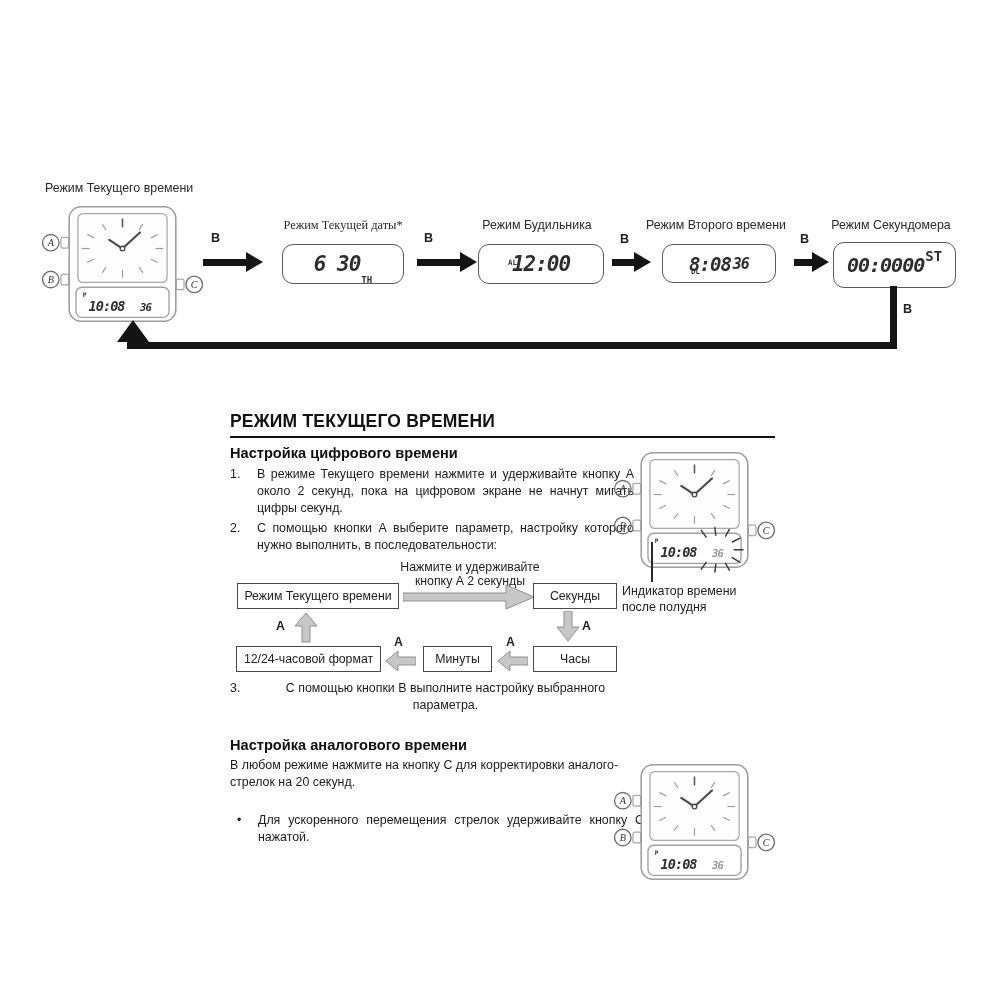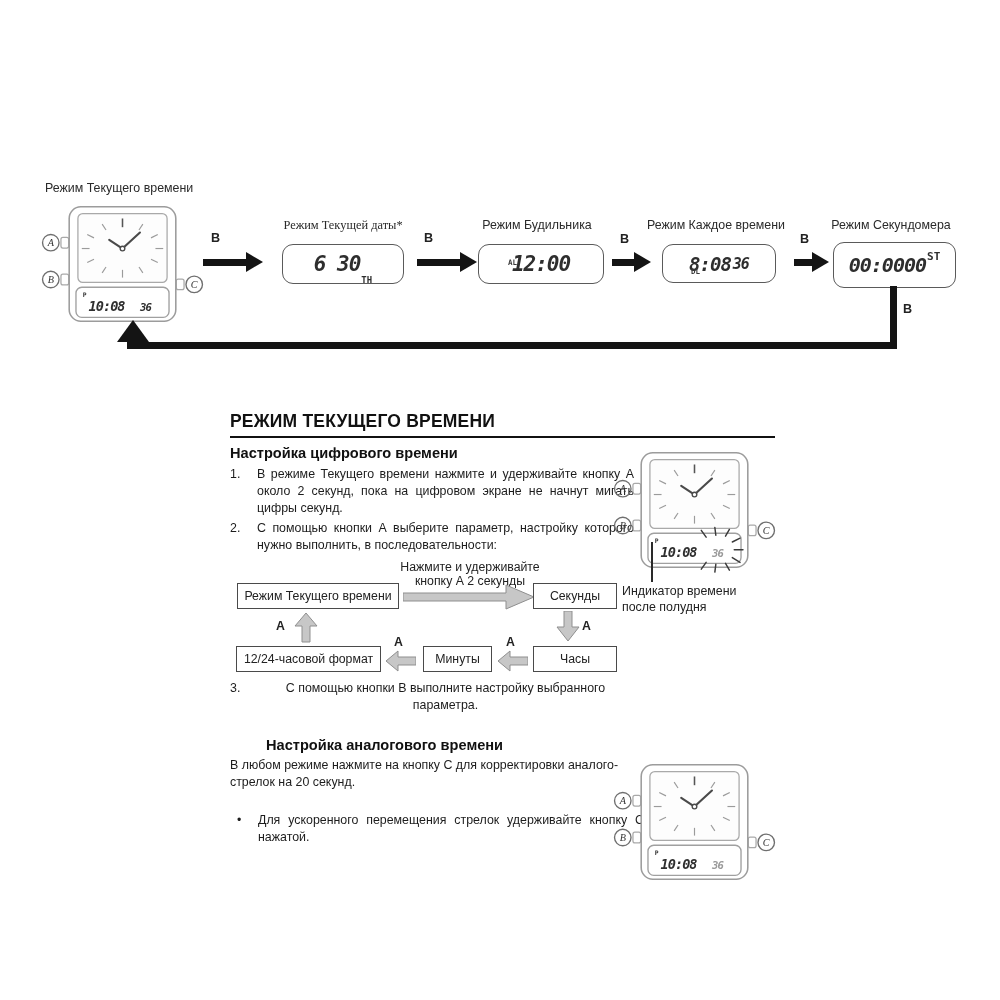--- a/index.html
+++ b/index.html
@@ -15,21 +15,21 @@
   .ahead-up{position:absolute;width:0;height:0;border-left:16px solid transparent;
             border-right:16px solid transparent;border-bottom:22px solid #141414;}
   .vbar{position:absolute;width:7px;background:#141414;}
 
   .lcd{position:absolute;border:1.8px solid #5a5a5a;border-radius:11px;background:#fff;
        display:flex;align-items:center;justify-content:center;
        font-family:"DejaVu Sans Mono",monospace;font-weight:bold;font-style:italic;
        color:#2e2e2e;letter-spacing:-1px;}
   .lcd-big{font-size:21px;}
   .lcd-sm{font-size:9px;font-style:normal;letter-spacing:0;margin-left:1px;position:relative;top:-4px;margin-top:40px;}
-  .lcd-sup{font-size:11px;font-style:normal;letter-spacing:0;position:relative;top:-9px;margin-left:1px;}
+  .lcd-sup{font-size:14px;font-style:normal;letter-spacing:0;position:relative;top:-9px;margin-left:1px;}
   .lcd-mid{font-size:15px;margin-left:2px;}
   .lcd-tag{position:absolute;font-size:7.5px;font-style:normal;font-weight:bold;letter-spacing:0;color:#3a3a3a;margin-left:21px;}
 
   
   .h1{position:absolute;font-size:17.5px;font-weight:bold;letter-spacing:.2px;color:#111;white-space:nowrap;}
   .rule{position:absolute;height:2px;background:#111;}
   .h2{position:absolute;font-size:14.6px;font-weight:bold;color:#111;white-space:nowrap;}
   .li{position:absolute;left:230px;width:404px;display:flex;}
   .li .num{width:27px;flex:none;font-size:12.4px;line-height:17.2px;}
   .li .txt{flex:1;font-size:12.4px;line-height:17.2px;text-align:justify;}
@@ -127,21 +127,21 @@
 <div class="mode-label" style="left:457px;top:218px;width:160px;">Режим Будильника</div>
 <div class="lcd" style="left:478px;top:244px;width:124px;height:38px;">
   <span class="lcd-tag" style="left:8px;top:13px;">AL</span>
   <span class="lcd-big">12:00</span>
 </div>
 
 <div class="b-label" style="left:620px;top:232px;">B</div>
 <div class="shaft" style="left:612px;top:259px;width:23px;"></div>
 <div class="ahead" style="left:634px;top:252px;"></div>
 
-<div class="mode-label" style="left:636px;top:218px;width:160px;">Режим Каждое времени</div>
+<div class="mode-label" style="left:636px;top:218px;width:160px;">Режим Второго времени</div>
 <div class="lcd" style="left:662px;top:244px;width:112px;height:37px;">
   <span class="lcd-tag" style="left:7px;bottom:6px;">DL</span>
   <span class="lcd-big" style="font-size:19px;">8:08</span>
     <span class="lcd-mid">36</span>
 </div>
 
 <div class="b-label" style="left:800px;top:232px;">B</div>
 <div class="shaft" style="left:794px;top:259px;width:19px;"></div>
 <div class="ahead" style="left:812px;top:252px;"></div>
 
@@ -253,21 +253,21 @@
 <svg class="garrow" style="left:294px;top:611px;" width="24" height="32" viewBox="0 0 24 32">
   <polygon points="8,31 16,31 16,15 23,15 12,2 1,15 8,15"></polygon>
 </svg>
 <div class="alab" style="left:276px;top:619px;">A</div>
 
 <div class="li" style="top:680px;">
   <div class="num">3.</div>
   <div class="txt" style="text-align:center;">С помощью кнопки В выполните настройку выбранного параметра.</div>
 </div>
 
-<div class="h2" style="left:230px;top:737px;margin-left:36px;">Настройка аналогового времени</div>
+<div class="h2" style="left:230px;top:737px;">Настройка аналогового времени</div>
 <div class="plines" style="top:757px;width:412px;">
   <div>В любом режиме нажмите на кнопку С для корректировки аналого-</div>
   <div>стрелок на 20 секунд.</div>
 </div>
 <div class="bullet-row" style="top:812px;">
   <div class="mark">•</div>
   <div class="txt">Для ускоренного перемещения стрелок удерживайте кнопку С нажатой.</div>
 </div>
 
 <svg class="watch" style="left:612px;top:760px;" width="165" height="126" viewBox="0 0 170 130">

